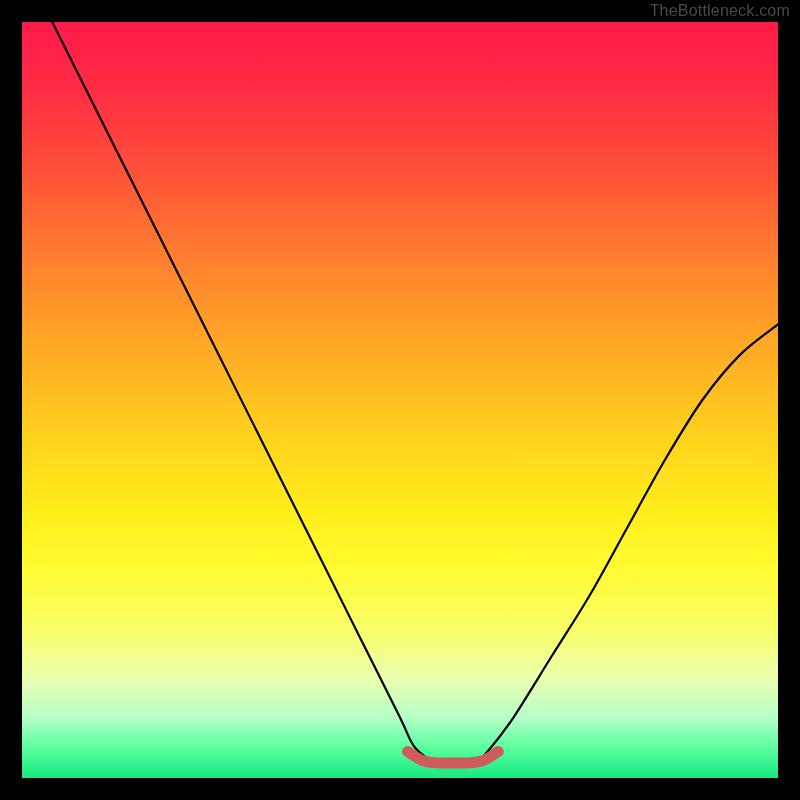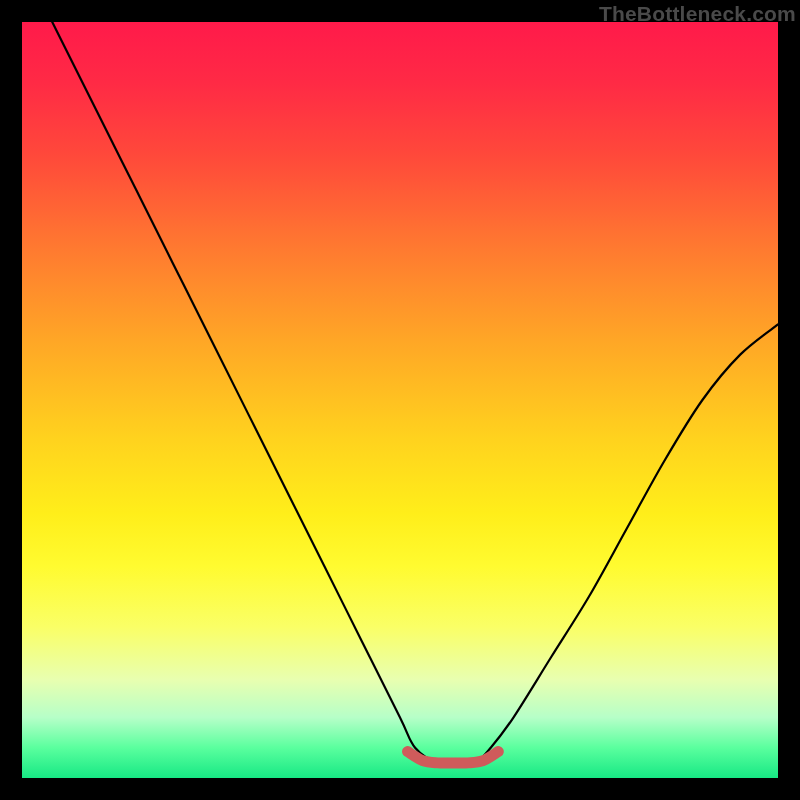--- a/index.html
+++ b/index.html
@@ -34,24 +34,24 @@
       #fffb30 72%,
       #faff66 80%,
       #e8ffb0 87%,
       #b6ffc8 92%,
       #5aff9e 96%,
       #17e884 100%);
   }
   .watermark {
     position: absolute;
     top: 2px;
-    right: 4px;
+    right: 10px;
     color: #4a4a4a;
-    font-size: 21px;
-    font-weight: 700;
+    font-size: 16px;
+    font-weight: 400;
     letter-spacing: 0.2px;
     z-index: 5;
     user-select: none;
   }
   svg.curve {
     position: absolute;
     left: 22px;
     top: 22px;
     width: 756px;
     height: 756px;

